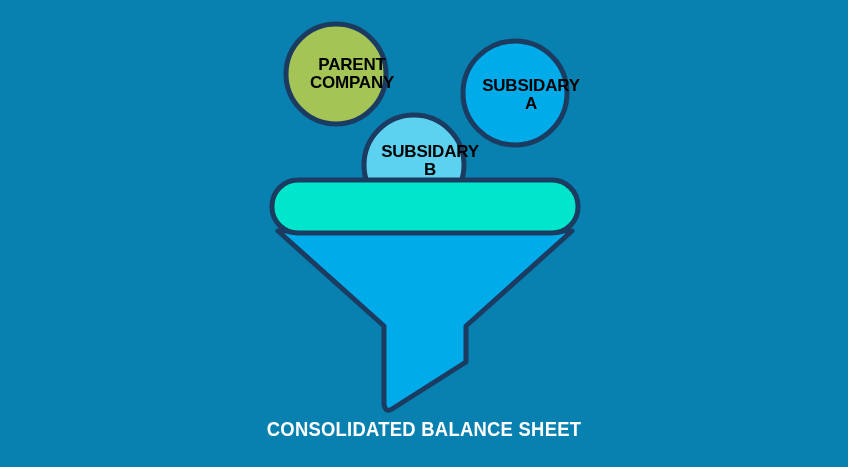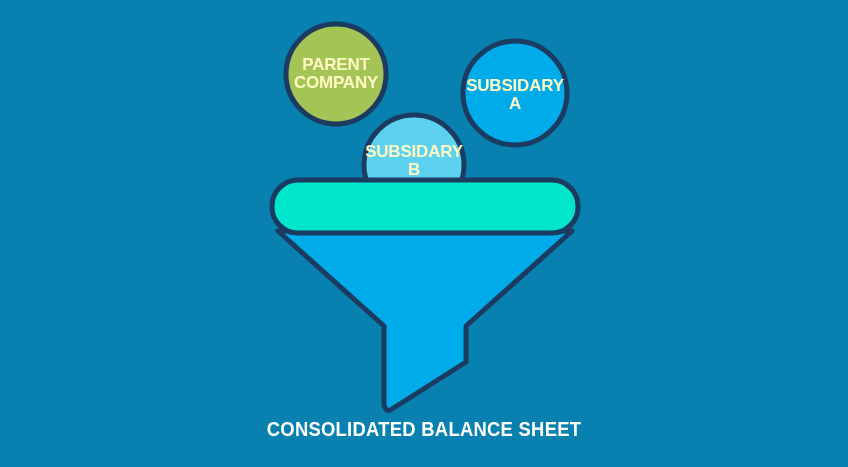--- a/index.html
+++ b/index.html
@@ -25,27 +25,28 @@
     width: 848px;
     height: 467px;
     display: block;
   }
   .node-label {
     position: absolute;
     display: flex;
     align-items: center;
     justify-content: center;
     text-align: center;
-    color: #fef9c3;
+    color: #000000;
     font-family: "Liberation Sans", sans-serif;
     font-weight: bold;
     line-height: 1.08;
     letter-spacing: -0.2px;
     pointer-events: none;
     white-space: pre-line;
+    margin-left: 16px;
   }
   #label-parent-company {
     left: 286px;
     top: 44px;
     width: 100px;
     height: 60px;
     font-size: 17px;
   }
   #label-subsidiary-a {
     left: 463px;

